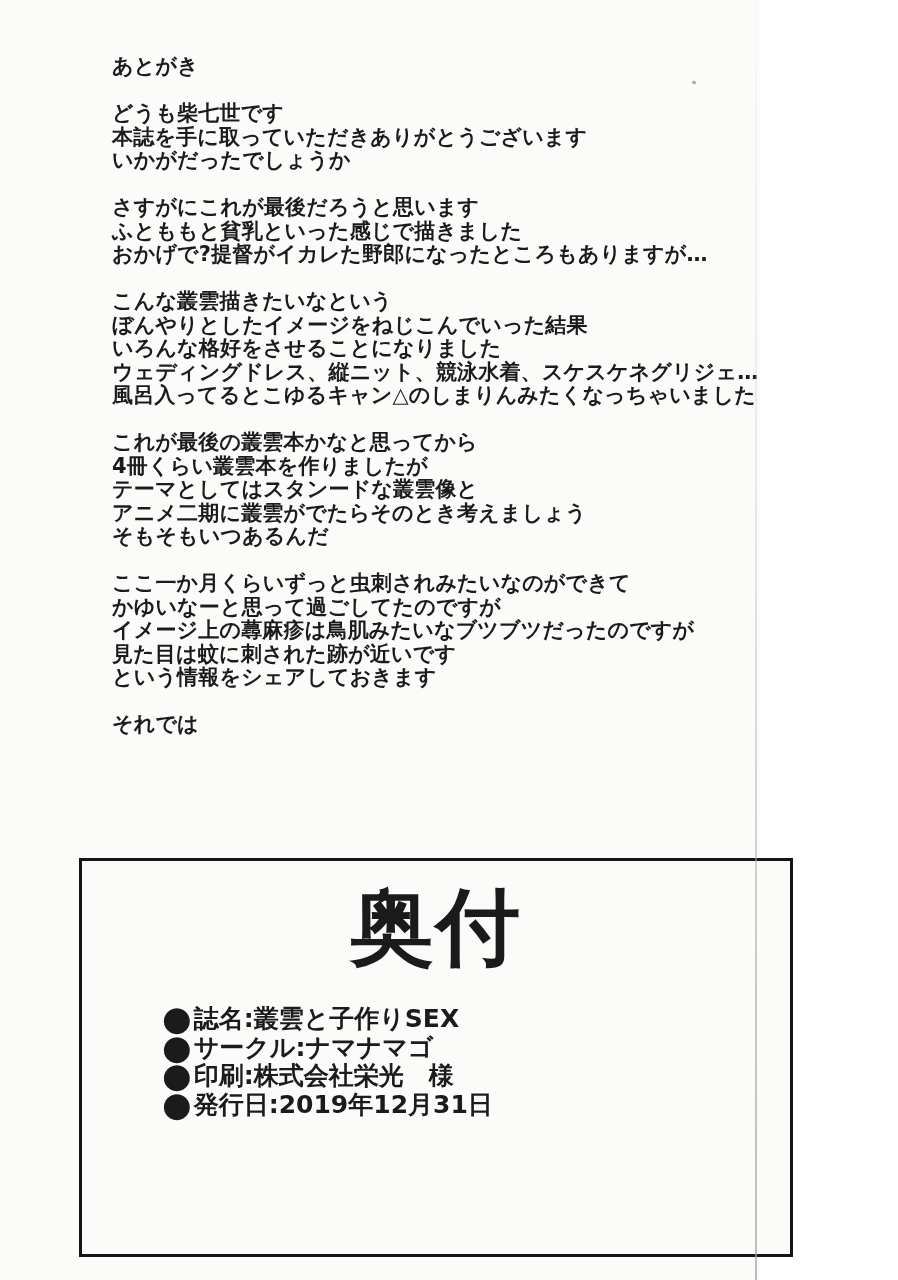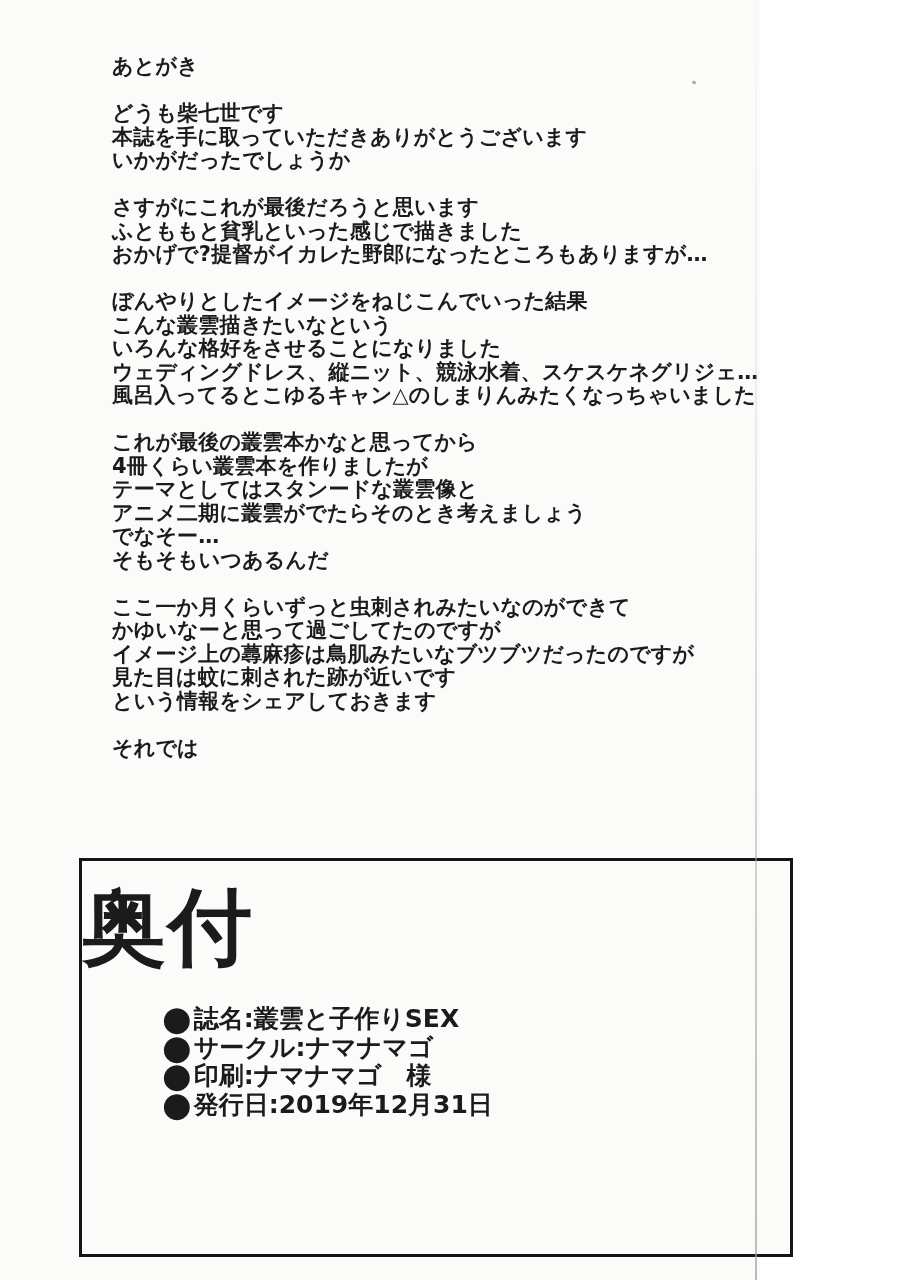--- a/index.html
+++ b/index.html
@@ -40,21 +40,21 @@
     left: 79px;
     top: 858px;
     width: 714px;
     height: 399px;
     box-sizing: border-box;
     border: 3px solid #151515;
     background: #fbfbf9;
   }
   .colophon-title {
     margin-top: 14px;
-    text-align: left;
+    text-align: center;
     font-size: 84px;
     line-height: 104px;
     letter-spacing: 2px;
   }
   .colophon-list {
     list-style: none;
     margin: 25px 0 14px 0;
     padding: 0 0 0 80px;
   }
   .colophon-item {
@@ -103,49 +103,48 @@
     <div>
         <div class="aw-line"></div>
         <div class="aw-line">どうも柴七世です</div>
         <div class="aw-line">本誌を手に取っていただきありがとうございます</div>
         <div class="aw-line">いかがだったでしょうか</div>
         <div class="aw-line"></div>
         <div class="aw-line">さすがにこれが最後だろうと思います</div>
         <div class="aw-line">ふとももと貧乳といった感じで描きました</div>
         <div class="aw-line">おかげで?提督がイカレた野郎になったところもありますが…</div>
         <div class="aw-line"></div>
+        <div class="aw-line">こんな叢雲描きたいなという</div>
         <div class="aw-line">ぼんやりとしたイメージをねじこんでいった結果</div>
-        <div class="aw-line">こんな叢雲描きたいなという</div>
         <div class="aw-line">いろんな格好をさせることになりました</div>
         <div class="aw-line">ウェディングドレス、縦ニット、競泳水着、スケスケネグリジェ…</div>
         <div class="aw-line">風呂入ってるとこゆるキャン△のしまりんみたくなっちゃいました</div>
         <div class="aw-line"></div>
         <div class="aw-line">これが最後の叢雲本かなと思ってから</div>
         <div class="aw-line">4冊くらい叢雲本を作りましたが</div>
         <div class="aw-line">テーマとしてはスタンードな叢雲像と</div>
         <div class="aw-line">アニメ二期に叢雲がでたらそのとき考えましょう</div>
-        <div class="aw-line">でなそー…</div>
         <div class="aw-line">そもそもいつあるんだ</div>
         <div class="aw-line"></div>
         <div class="aw-line">ここ一か月くらいずっと虫刺されみたいなのができて</div>
         <div class="aw-line">かゆいなーと思って過ごしてたのですが</div>
         <div class="aw-line">イメージ上の蕁麻疹は鳥肌みたいなブツブツだったのですが</div>
         <div class="aw-line">見た目は蚊に刺された跡が近いです</div>
         <div class="aw-line">という情報をシェアしておきます</div>
         <div class="aw-line"></div>
         <div class="aw-line">それでは</div>
       </div>
   </div>
 
   <div class="colophon-box">
     <div class="colophon-title">奥付</div>
     <ul class="colophon-list">
         <li class="colophon-item"><span class="bullet">●</span><span>誌名:叢雲と子作りSEX</span></li>
         <li class="colophon-item"><span class="bullet">●</span><span>サークル:ナマナマゴ</span></li>
-        <li class="colophon-item"><span class="bullet">●</span><span>印刷:ナマナマゴ　様</span></li>
+        <li class="colophon-item"><span class="bullet">●</span><span>印刷:株式会社栄光　様</span></li>
         <li class="colophon-item"><span class="bullet">●</span><span>発行日:2019年12月31日</span></li>
       </ul>
   </div>
 
   <div class="scan-edge-right"></div>
   <div class="speck"></div>
 
 </div>
 
 </body></html>

